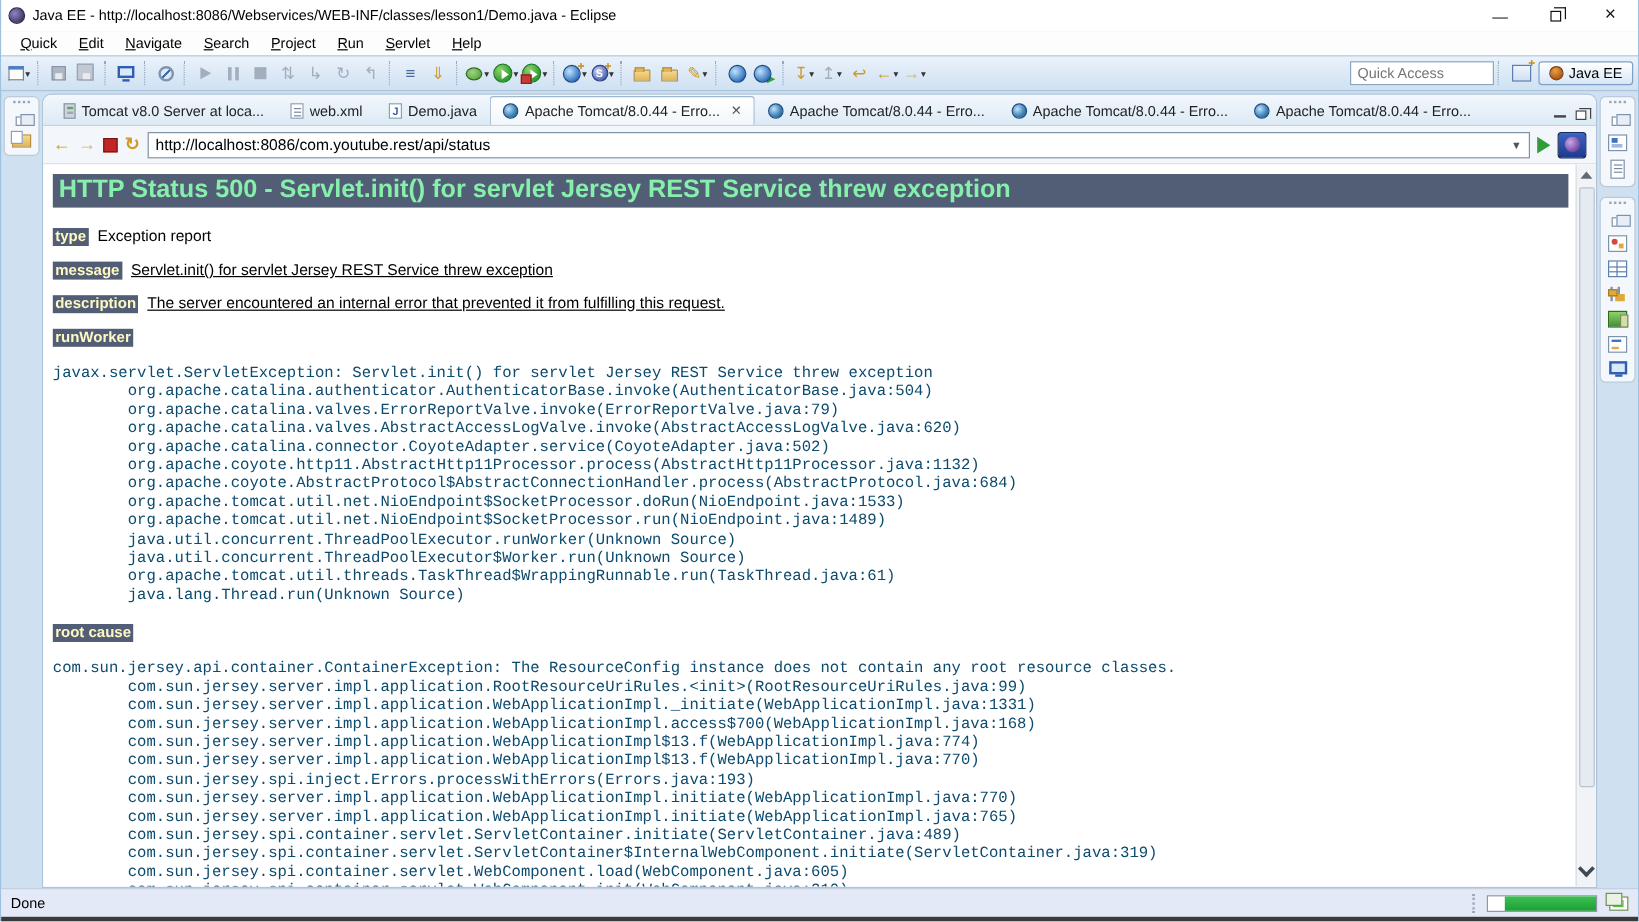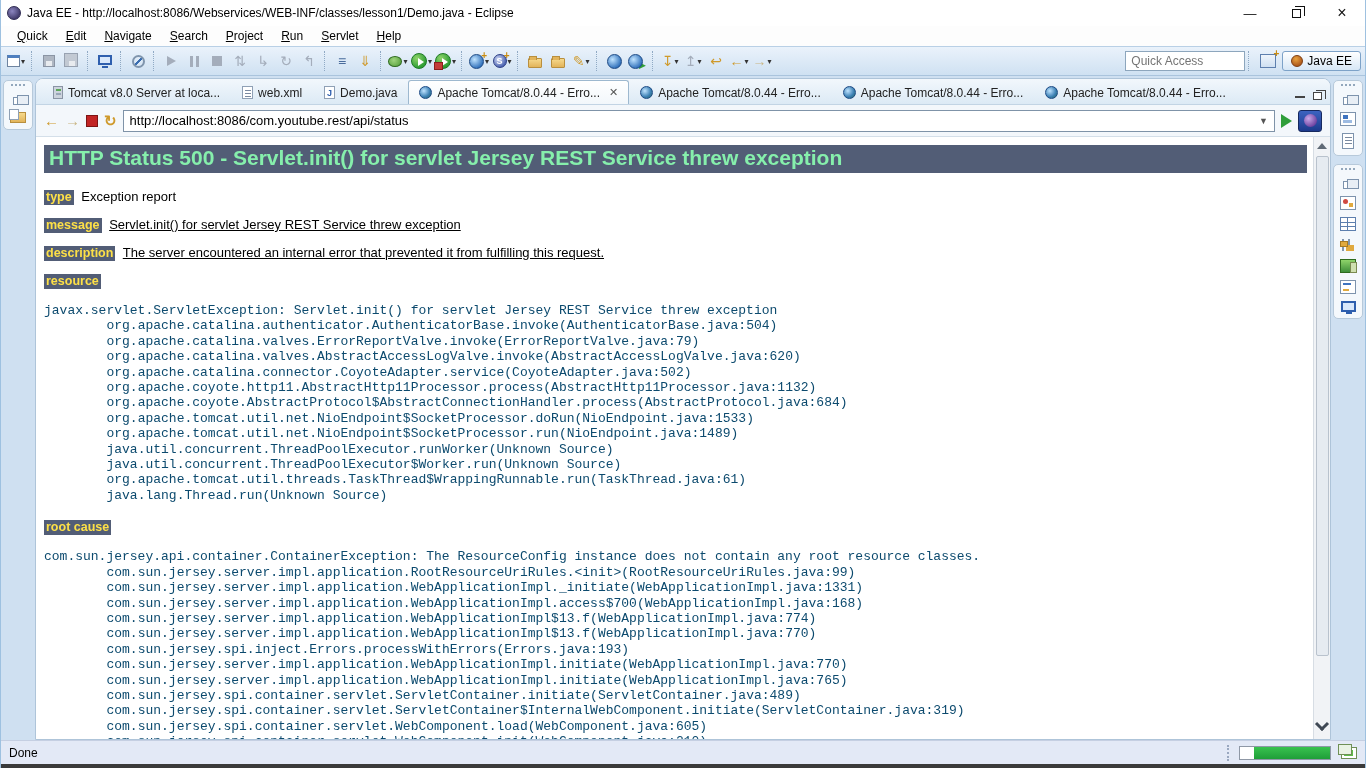--- a/index.html
+++ b/index.html
@@ -118,21 +118,21 @@
   .url-drop { font-size:9px; color:#555; }
   .go-tri { width:0; height:0; border-left:11px solid #2f9e3a; border-top:7px solid transparent; border-bottom:7px solid transparent; }
   .ext-browser { width:24px; height:22px; border-radius:3px; background:linear-gradient(#3c63c0,#1d3a8c); border:1px solid #16295f; display:flex; align-items:center; justify-content:center; }
   .ext-browser .orb { width:13px; height:13px; border-radius:50%; background:radial-gradient(circle at 35% 35%, #c9a7e8, #6a3f9e 75%); }
 
   
   .content { flex:1; display:flex; overflow:hidden; background:#fff; }
   .page { flex:1; overflow:hidden; padding:8px 0 0 8px; }
   .tomcat-h1 { background:#525D76; color:#86efac; font-weight:bold; font-size:21px; padding:1px 5px 3px; margin-right:6px; margin-bottom:16px; font-family:"Liberation Sans",sans-serif; }
   .report-line { font-size:13px; margin:12px 0; color:#000; }
-  .chip { display:inline-block; background:#525D76; color:#fde047; font-weight:bold; font-size:12.5px; padding:0 2px 1px; margin-right:4px; }
+  .chip { display:inline-block; background:#525D76; color:#fef9c3; font-weight:bold; font-size:12.5px; padding:0 2px 1px; margin-right:4px; }
   .ulined { text-decoration:underline; }
   .trace { font-family:"Liberation Mono","DejaVu Sans Mono",monospace; font-size:13px; line-height:15.4px; white-space:pre; tab-size:8; -moz-tab-size:8; color:#0c4a6e; margin:14px 0 16px; }
 
   
   .vscroll { width:17px; flex:0 0 auto; background:#f1f3f6; border-left:1px solid #d7dde4; display:flex; flex-direction:column; align-items:center; }
   .vs-btn { height:17px; width:17px; display:flex; align-items:center; justify-content:center; }
   .tri-up { width:0; height:0; border-bottom:6px solid #606a76; border-left:5px solid transparent; border-right:5px solid transparent; }
   .vs-thumb { width:13px; flex:0 0 auto; height:500px; background:#e6ebf1; border:1px solid #b9c2cd; border-radius:2px; margin-top:2px; }
   .vs-fill { flex:1; }
   .chev-down { width:10px; height:10px; border-right:3px solid #3f4854; border-bottom:3px solid #3f4854; transform:rotate(45deg); margin-bottom:10px; }
@@ -379,21 +379,21 @@
           </div>
           <div class="report-line">
             <span class="chip">message</span>
             <span class="ulined">Servlet.init() for servlet Jersey REST Service threw exception</span>
           </div>
           <div class="report-line">
             <span class="chip">description</span>
             <span class="ulined">The server encountered an internal error that prevented it from fulfilling this request.</span>
           </div>
           <div class="report-line">
-            <span class="chip">resource</span>
+            <span class="chip">runWorker</span>
           </div>
           <pre class="trace">javax.servlet.ServletException: Servlet.init() for servlet Jersey REST Service threw exception
 	org.apache.catalina.authenticator.AuthenticatorBase.invoke(AuthenticatorBase.java:504)
 	org.apache.catalina.valves.ErrorReportValve.invoke(ErrorReportValve.java:79)
 	org.apache.catalina.valves.AbstractAccessLogValve.invoke(AbstractAccessLogValve.java:620)
 	org.apache.catalina.connector.CoyoteAdapter.service(CoyoteAdapter.java:502)
 	org.apache.coyote.http11.AbstractHttp11Processor.process(AbstractHttp11Processor.java:1132)
 	org.apache.coyote.AbstractProtocol$AbstractConnectionHandler.process(AbstractProtocol.java:684)
 	org.apache.tomcat.util.net.NioEndpoint$SocketProcessor.doRun(NioEndpoint.java:1533)
 	org.apache.tomcat.util.net.NioEndpoint$SocketProcessor.run(NioEndpoint.java:1489)

